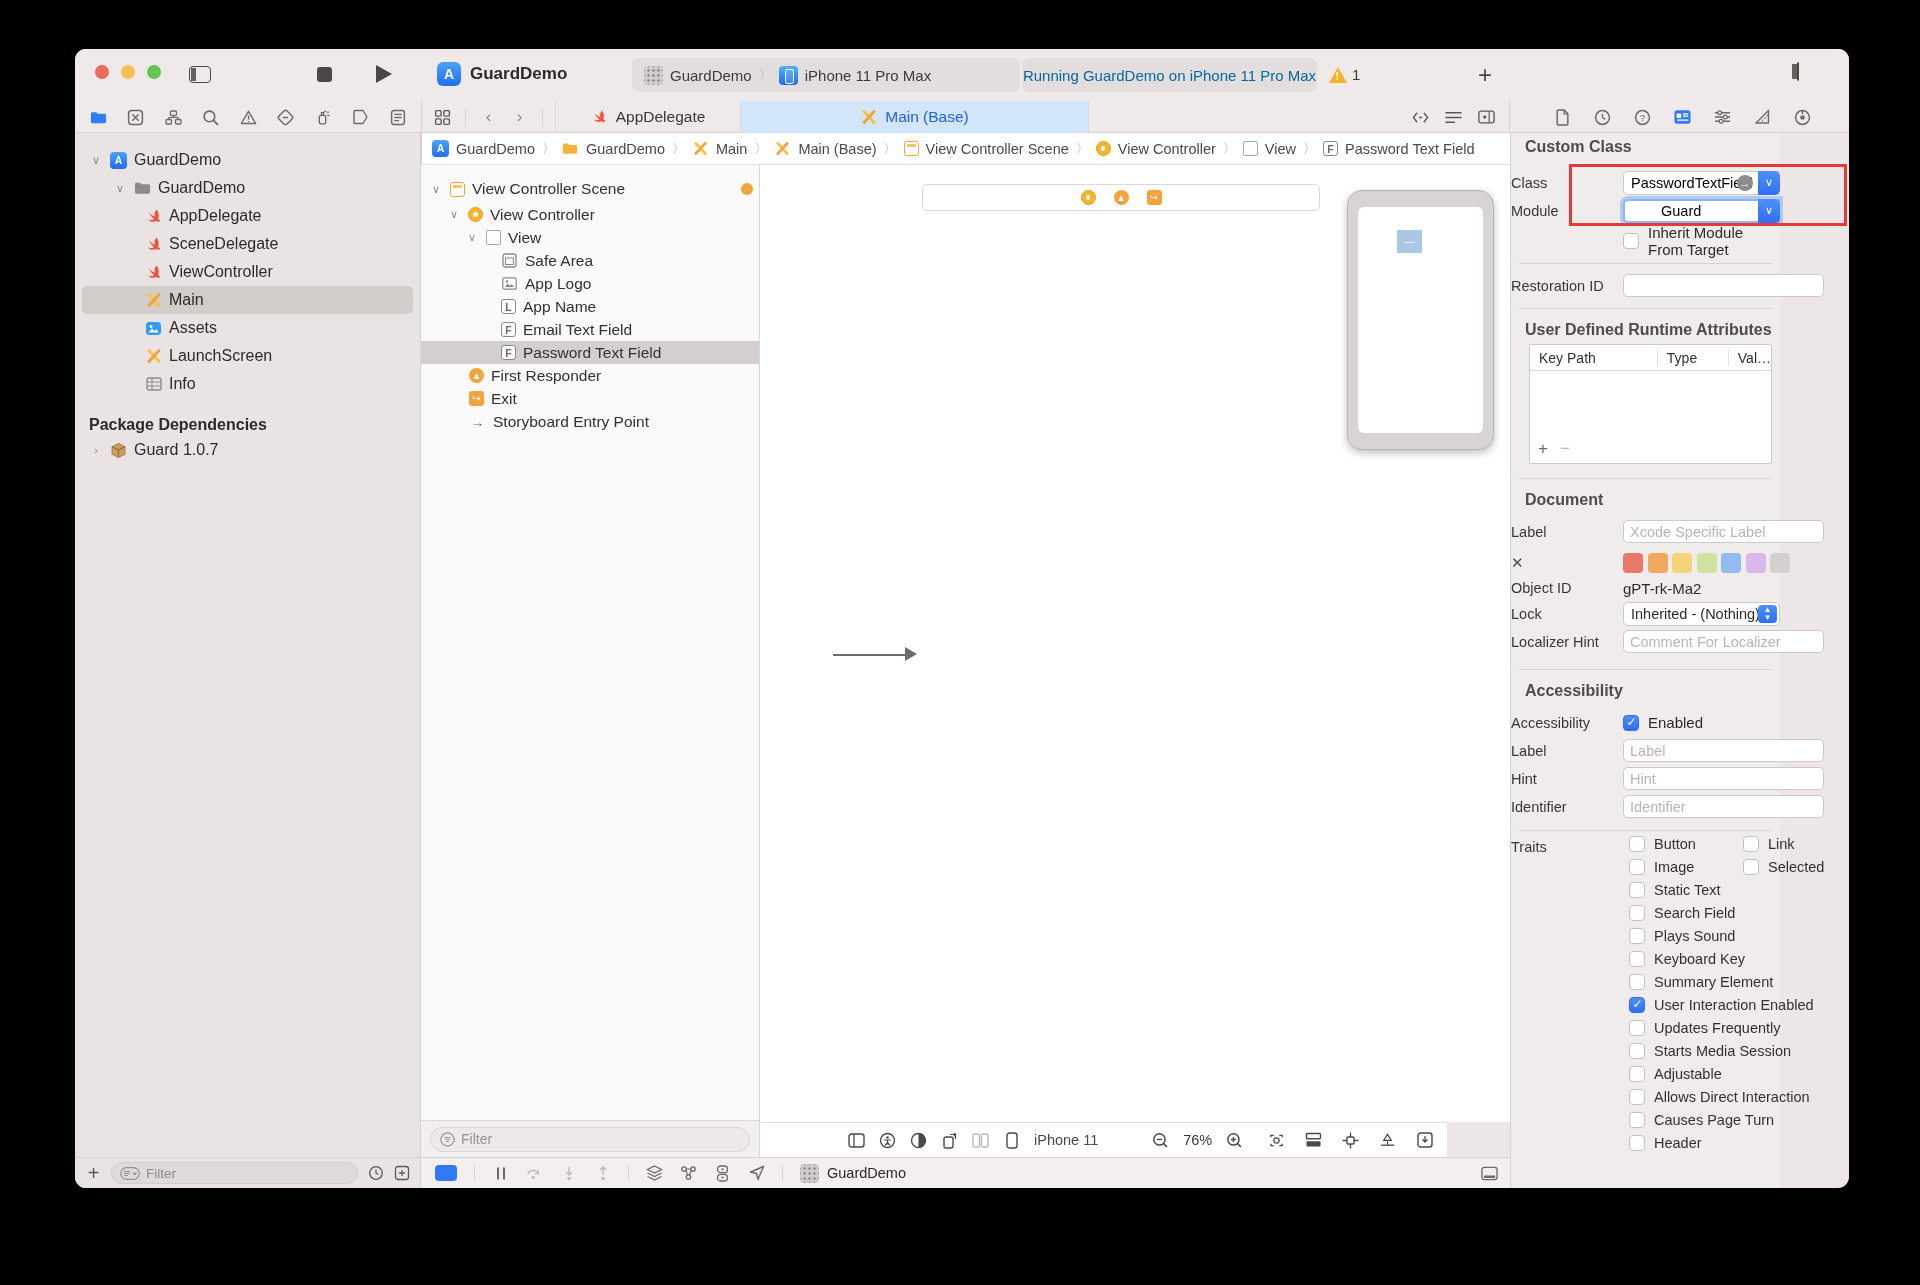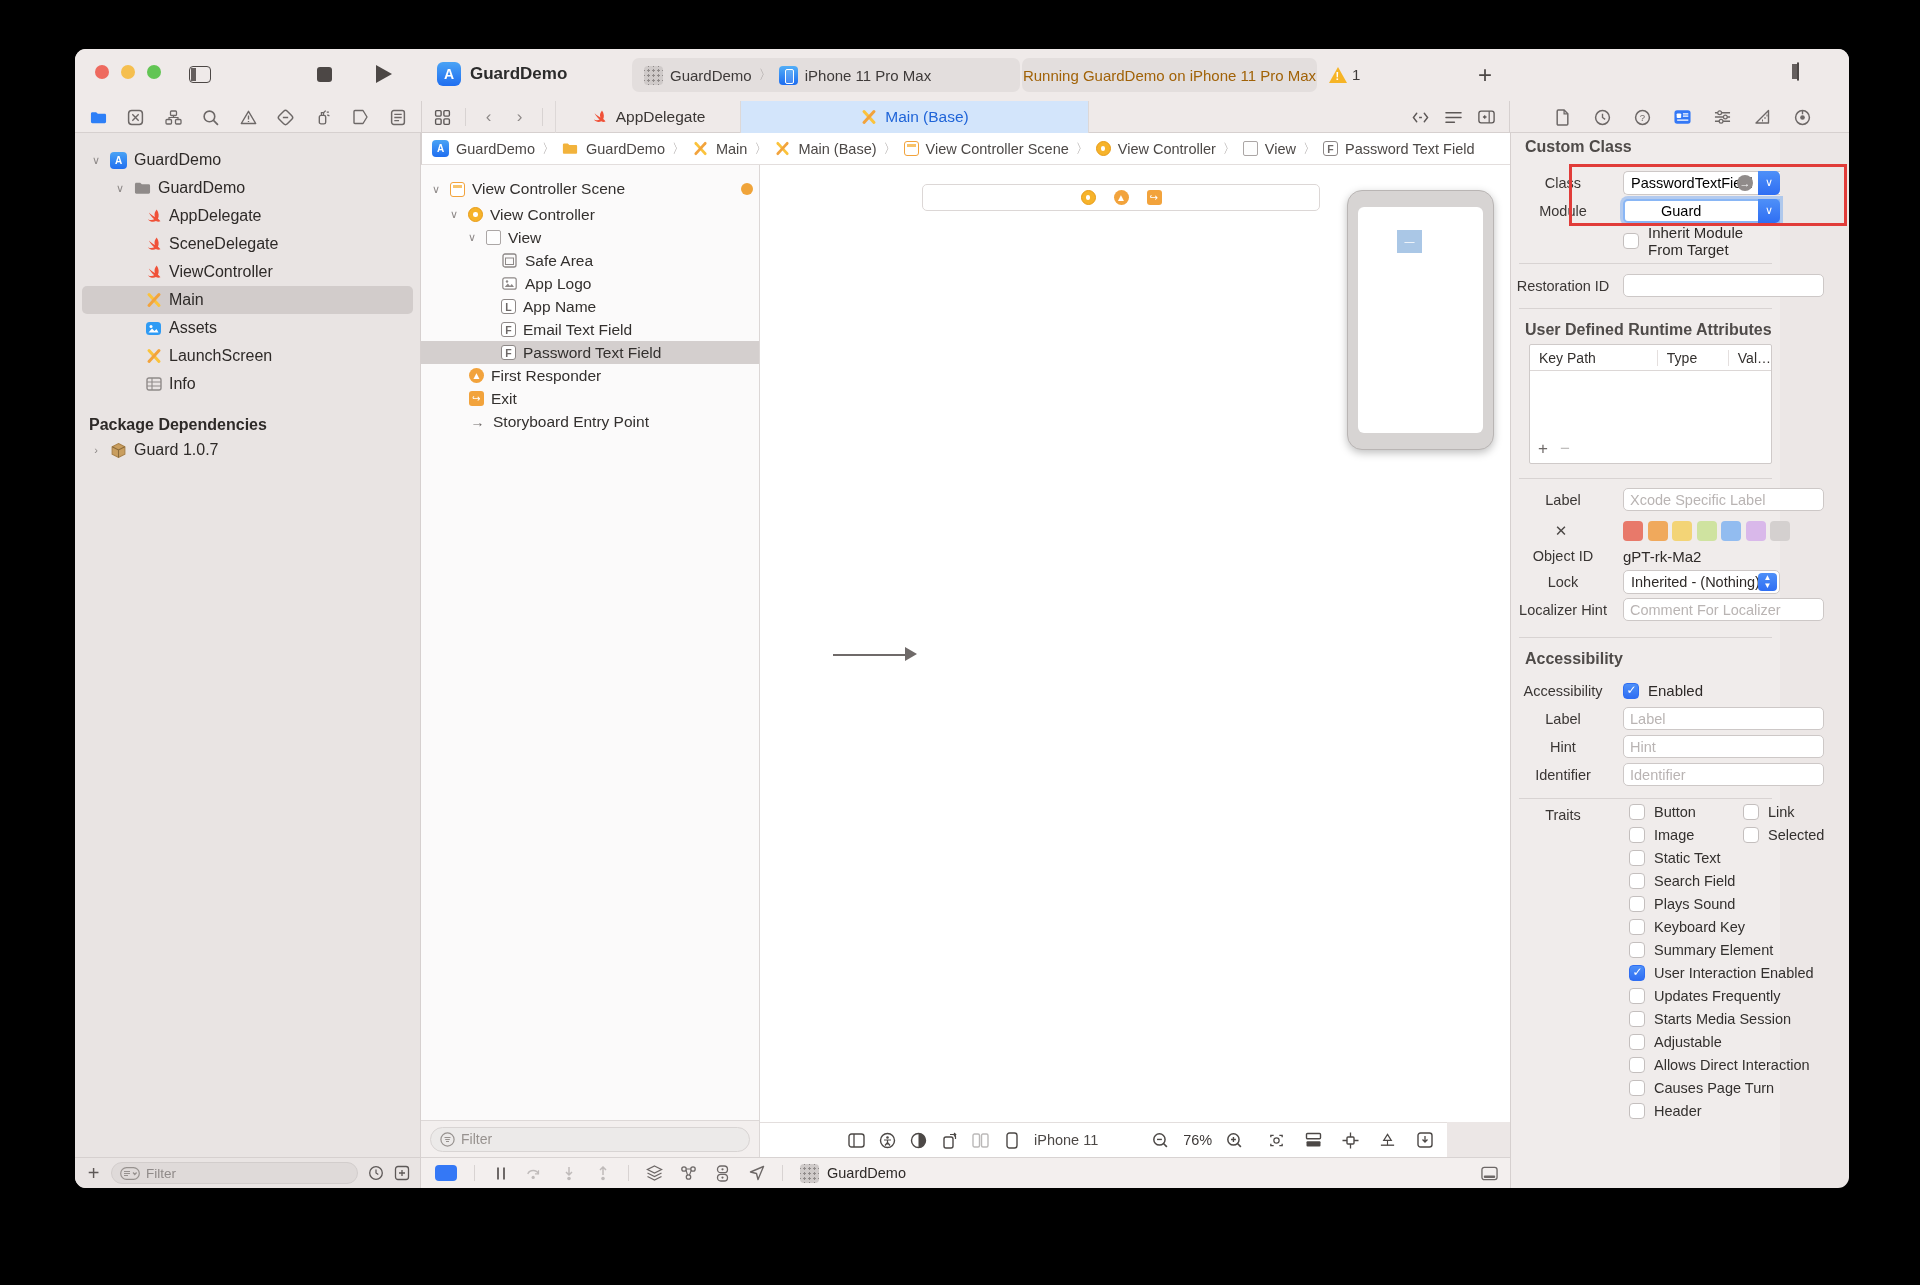--- a/index.html
+++ b/index.html
@@ -18,21 +18,21 @@
   .paneic:before{content:"";position:absolute;top:1px;bottom:1px;width:5px;background:#4c4745;opacity:.85;}
   .paneic.left:before{left:1px;}
   .paneic.right:before{right:1px;}
   .stop-sq{width:15px;height:15px;background:#4c4745;border-radius:3px;}
   .play-tri{width:0;height:0;border-left:16px solid #4c4745;border-top:9.5px solid transparent;border-bottom:9.5px solid transparent;}
   #proj-title{position:absolute;left:362px;top:13px;display:flex;align-items:center;gap:9px;font-size:17px;font-weight:bold;color:#2b2b2b;}
   .appic{width:24px;height:24px;border-radius:6px;background:linear-gradient(#4aa3f5,#1f6ef0);color:#fff;
      font-size:14px;font-weight:bold;display:flex;align-items:center;justify-content:center;}
   .pill{position:absolute;top:9px;height:34px;background:#e3dedd;border-radius:7px;display:flex;align-items:center;font-size:15px;color:#3e3a39;}
   #scheme-pill{left:557px;width:388px;padding:0 12px;gap:7px;}
-  #status-pill{left:947px;width:295px;justify-content:center;color:#a16207;}
+  #status-pill{left:947px;width:295px;justify-content:center;color:#0369a1;}
   .crumb-sep{color:#a8a3a2;font-size:13px;}
   .target-ic{width:19px;height:19px;border-radius:4px;background:#cfcac9;
      background-image:radial-gradient(#908b8a 1.2px,transparent 1.3px);background-size:5px 5px;background-position:2px 2px;}
   .sim-ic{width:19px;height:19px;border-radius:4px;background:linear-gradient(#52aef7,#1d6cf0);position:relative;}
   .sim-ic:before{content:"";position:absolute;left:6px;top:3px;width:7px;height:13px;border:1.3px solid #fff;border-radius:2px;background:rgba(255,255,255,.15);}
   #warn-badge{position:absolute;left:1254px;top:17px;display:flex;align-items:center;gap:5px;font-size:15px;color:#3e3a39;}
   .warn-tri{width:0;height:0;border-left:9px solid transparent;border-right:9px solid transparent;border-bottom:16px solid #f6b425;position:relative;}
   .warn-tri:after{content:"!";position:absolute;left:-2.5px;top:3px;font-size:11px;font-weight:bold;color:#fff;}
   #newtab-btn{position:absolute;left:1403px;top:12px;font-size:24px;font-weight:300;color:#4c4745;}
   #right-pane-btn{position:absolute;left:1722px;top:14px;}
@@ -114,21 +114,21 @@
   .bp-btn{width:22px;height:16px;border-radius:4px;background:#3478f6;}
   .dim-ic{opacity:.38;}
   .vsep{width:1px;height:16px;background:#d8d3d2;}
   #debug-app{display:flex;align-items:center;gap:8px;color:#2e2a28;}
   #debugbar .right{margin-left:auto;}
   
   #inspector{position:absolute;left:1435px;top:84px;width:270px;height:1055px;background:#f0eceb;border-left:1px solid #d6d0cf;font-size:15px;color:#2e2a28;}
   .isec-h{font-weight:bold;color:#4f4b49;font-size:16px;padding:6px 0 2px 14px;}
   .idiv{height:1px;background:#d8d3d2;margin:9px 8px 0 8px;}
   .irow{display:flex;align-items:center;height:27px;margin-top:1px;}
-  .ilbl{width:112px;text-align:center;padding-right:8px;color:#3a3634;flex:0 0 auto;font-size:14.5px;white-space:nowrap;}
+  .ilbl{width:112px;text-align:left;padding-right:8px;color:#3a3634;flex:0 0 auto;font-size:14.5px;white-space:nowrap;}
   .ifield{width:210px;height:23px;background:#fff;border:1px solid #cdc8c7;border-radius:5px;font-size:14.5px;color:#262626;padding:0 6px;
      font-family:"Liberation Sans",sans-serif;outline:none;}
   .ifield::placeholder{color:#b9b4b3;}
   .combo{width:210px;height:24px;position:relative;display:flex;align-items:center;}
   .combo input{width:100%;height:24px;background:#fff;border:1px solid #cdc8c7;border-radius:5px 0 0 5px;border-right:none;
      font-size:14.5px;padding:0 26px 0 7px;outline:none;font-family:"Liberation Sans",sans-serif;}
   .combo.focus input{border:2px solid #89b6f5;box-shadow:0 0 0 3px rgba(103,161,245,.45);border-radius:5px 0 0 5px;padding-left:36px;}
   .go-circ{position:absolute;right:27px;width:16px;height:16px;border-radius:50%;background:#908b8a;color:#fff;font-size:11px;
      display:flex;align-items:center;justify-content:center;}
   .dd-btn{position:absolute;right:0;width:22px;height:24px;border-radius:0 5px 5px 0;background:linear-gradient(#4e90f8,#2f6ef3);color:#fff;
@@ -796,20 +796,21 @@
           <span class="th th2">Type</span>
           <span class="th th3">Val…</span>
         </div>
         <div id="udra-pm">
           <span>+</span>
           <span style="opacity:.45">−</span>
         </div>
       </div>
       <div class="idiv" style="margin-top:14px"></div>
 
+      <div class="isec-h" style="padding-top:12px">Document</div>
       <div class="irow" style="margin-top:7px">
         <span class="ilbl">Label</span>
         <input class="ifield" placeholder="Xcode Specific Label" style="">
       </div>
       <div class="irow" style="margin-top:4px">
         <span class="ilbl" style="color:#4c4846;font-size:15px;padding-right:12px">✕</span>
         <span class="swatch" style="background:#e8796a"></span>
         <span class="swatch" style="background:#f0a95c"></span>
         <span class="swatch" style="background:#f3d476"></span>
         <span class="swatch" style="background:#cfe3a0"></span>

